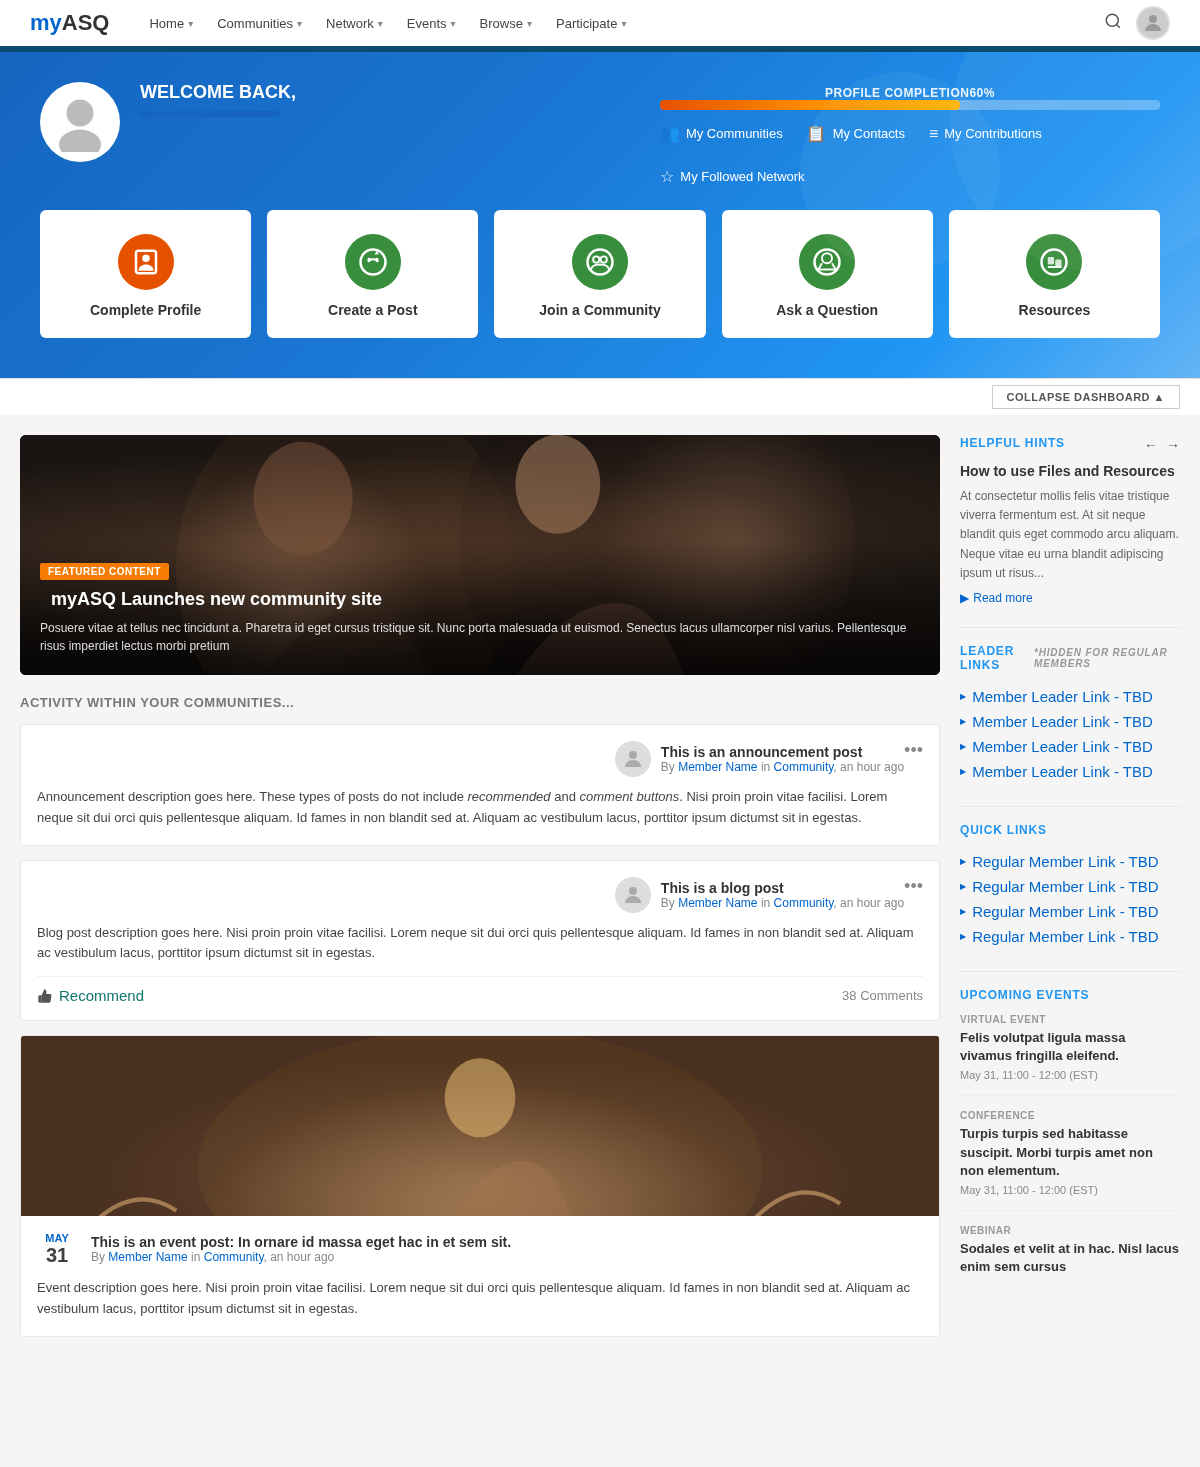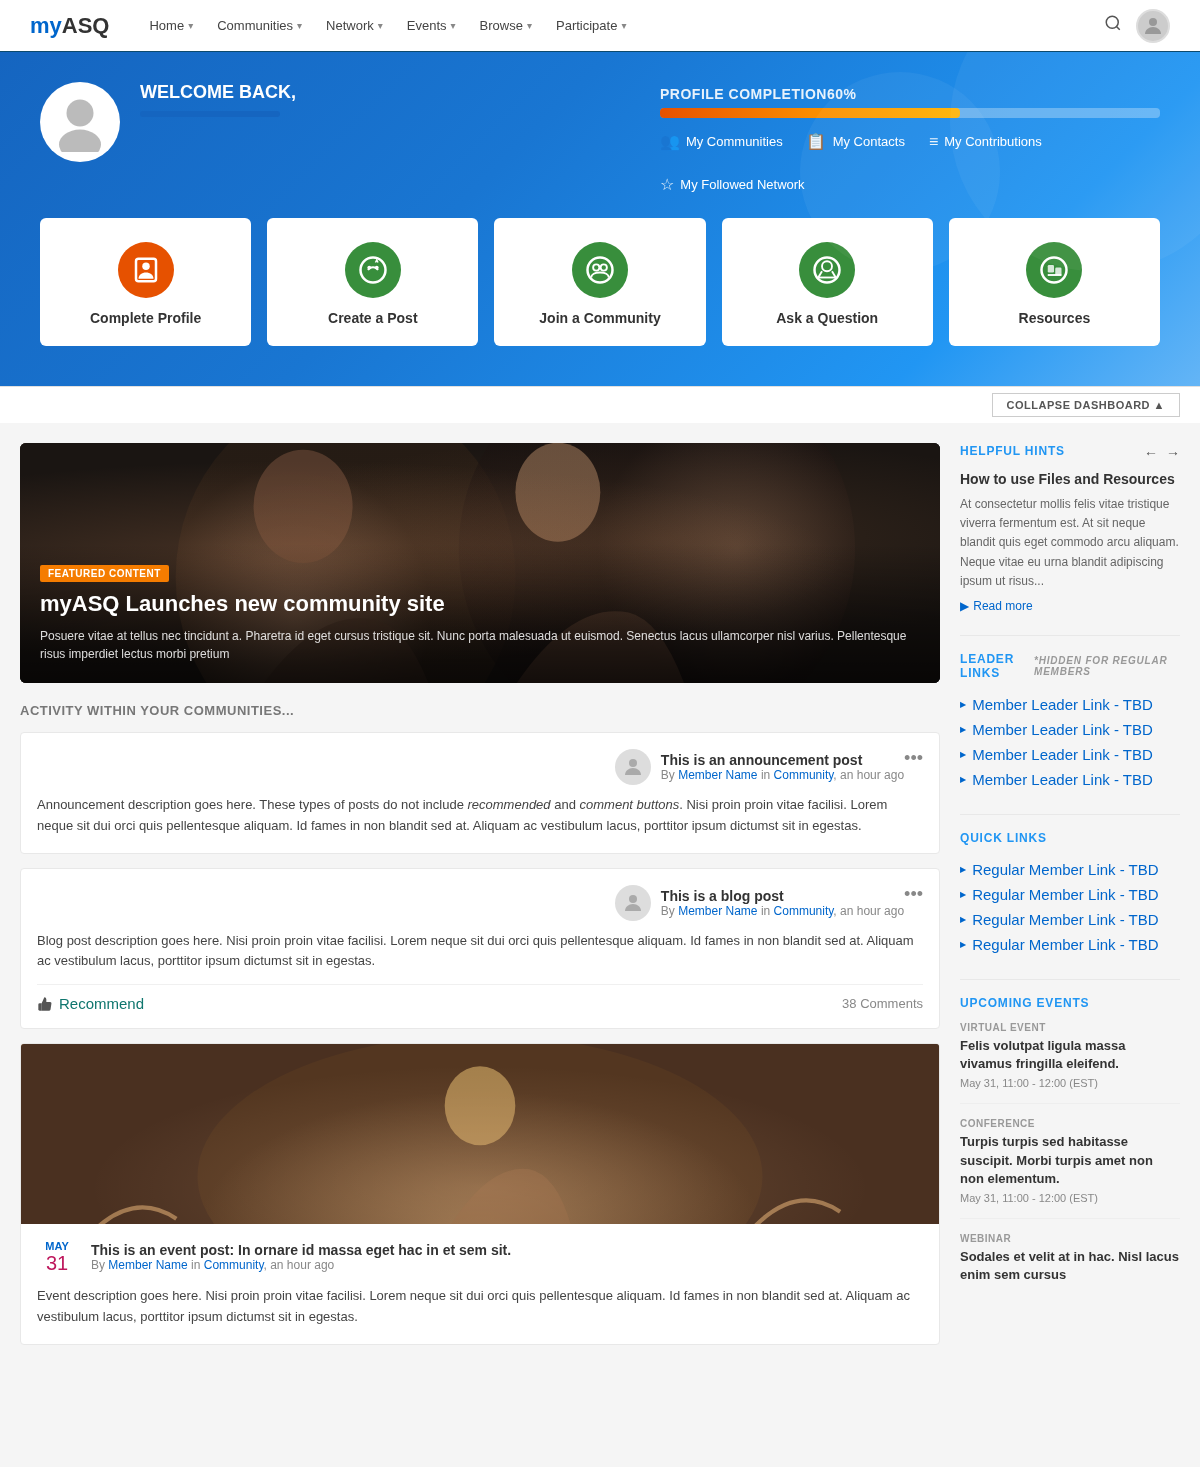--- a/index.html
+++ b/index.html
@@ -1,21 +1,21 @@
 <!DOCTYPE html>
 <html><head>
   <meta charset="utf-8">
   <style>
     * { box-sizing: border-box; margin: 0; padding: 0; }
     body { font-family: Arial, sans-serif; background: #f5f5f5; color: #333; font-size: 14px; }
 
     
     .navbar {
       background: #fff;
-      border-bottom: 1px solid #0c4a6e;
+      border-bottom: 6px solid #0c4a6e;
       padding: 0 30px;
       display: flex;
       align-items: center;
       height: 52px;
       position: relative;
     }
     .navbar-logo {
       font-size: 22px;
       font-weight: bold;
       color: #0066cc;
@@ -104,25 +104,24 @@
       height: 6px;
       background: #1565c0;
       border-radius: 3px;
     }
     .profile-completion {
       flex: 1;
       padding-top: 4px;
     }
     .profile-completion-label {
       display: flex;
-      justify-content: flex-start;
-      font-size: 14px;
+      justify-content: center;
+      font-size: 12px;
       font-weight: bold;
       color: rgba(255,255,255,0.9);
-      margin-bottom: 6px;
       text-transform: uppercase;
       letter-spacing: 0.5px;
     }
     .progress-bar-bg {
       background: rgba(255,255,255,0.3);
       border-radius: 4px;
       height: 10px;
       margin-bottom: 14px;
     }
     .progress-bar-fill {
@@ -249,24 +248,25 @@
       font-size: 10px;
       font-weight: bold;
       padding: 3px 8px;
       border-radius: 2px;
       margin-bottom: 8px;
       letter-spacing: 0.5px;
       text-transform: uppercase;
     }
     .featured-title {
       color: #fff;
-      font-size: 22px;
+      font-size: 18px;
       font-weight: bold;
       margin-bottom: 8px;
       line-height: 1.3;
+      margin-left: 11px;
     }
     .featured-desc {
       color: rgba(255,255,255,0.85);
       font-size: 12px;
       line-height: 1.5;
     }
 
     
     .section-title {
       font-size: 13px;
@@ -380,22 +380,22 @@
       flex-shrink: 0;
     }
     .event-month {
       font-size: 11px;
       font-weight: bold;
       color: #0066cc;
       text-transform: uppercase;
     }
     .event-day {
       font-size: 20px;
-      font-weight: normal;
-      color: #be185d;
+      font-weight: bold;
+      color: #404040;
       line-height: 1.1;
     }
     .event-header {
       display: flex;
       gap: 14px;
       align-items: center;
     }
 
     
     .sidebar-section {

